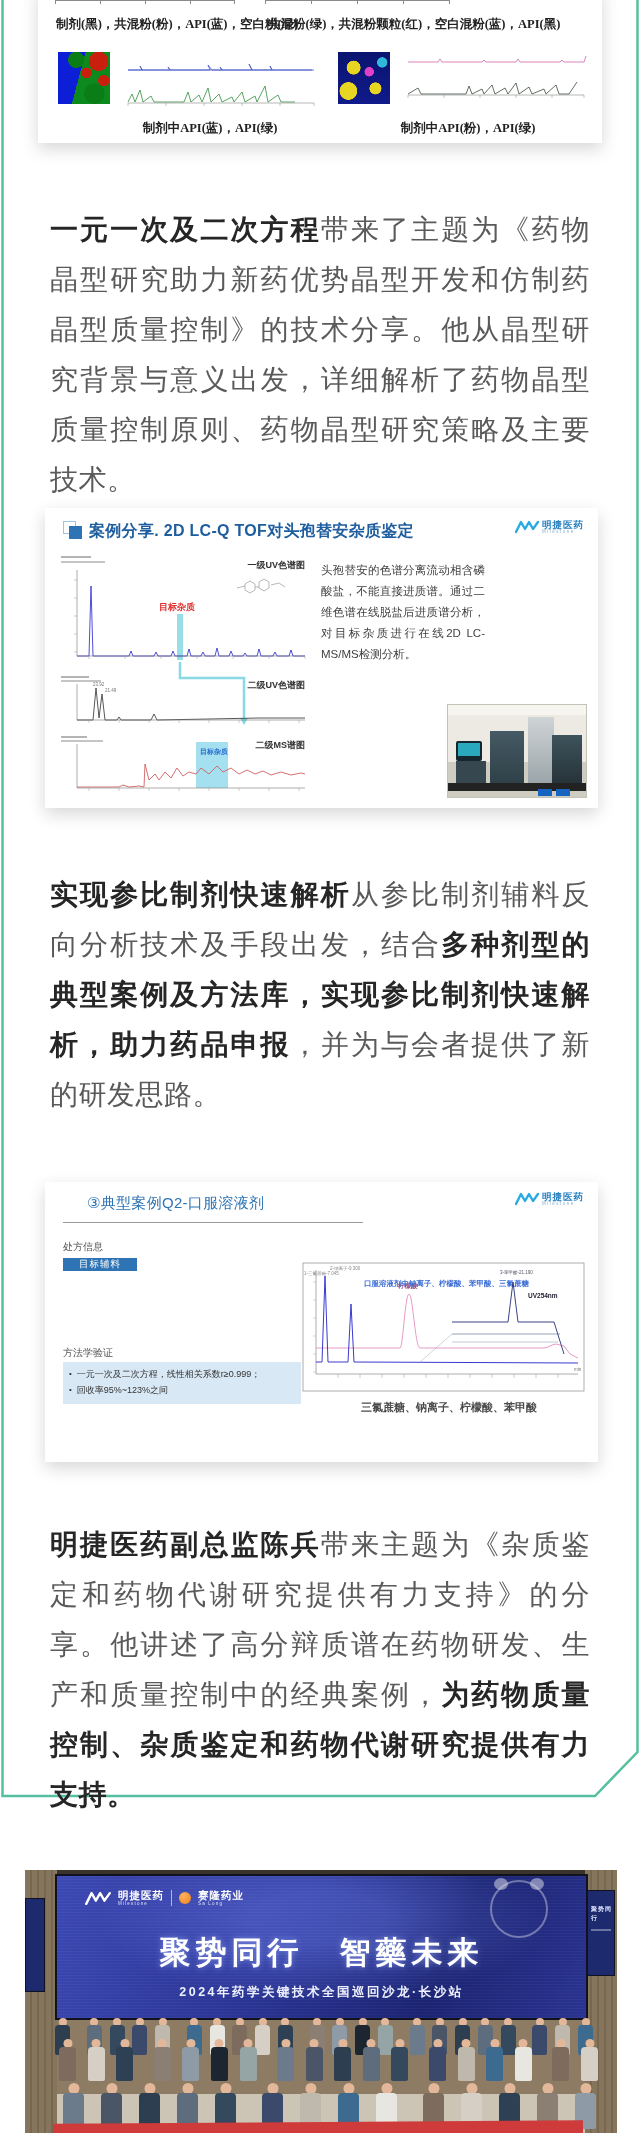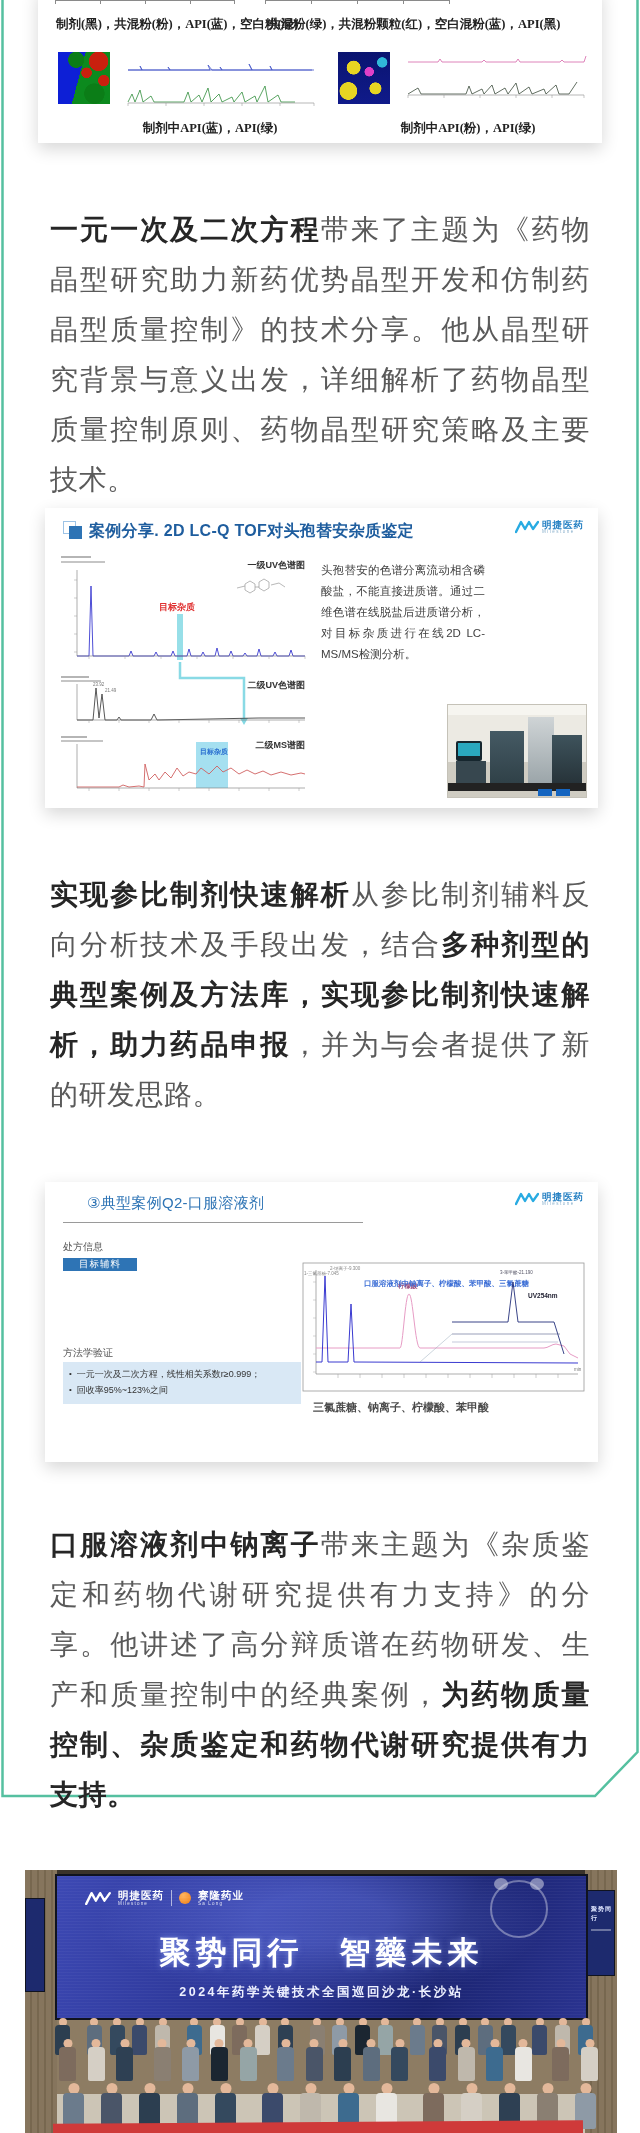--- a/index.html
+++ b/index.html
@@ -50,21 +50,21 @@
   .rx-head{width:74px;background:#2e74b5;color:#fff;font-size:9.5px;display:flex;
     align-items:center;justify-content:center;letter-spacing:1px;}
   .rx-rows{display:flex;flex-direction:column;gap:2px;}
   .rx-row{width:152px;height:14px;font-size:8.5px;color:#333;display:flex;align-items:center;justify-content:center;}
   .rx-row:nth-child(odd){background:#dce6f1;}
   .rx-row:nth-child(even){background:#c6d5e8;}
   .mv-box{position:absolute;left:18px;top:180px;width:238px;background:#d9e8f5;padding:6px 8px 8px 6px;box-sizing:border-box;}
   .mv-box .li{display:flex;gap:5px;font-size:9px;color:#333;line-height:12px;margin-top:4px;}
   .mv-box .li:first-child{margin-top:0;}
   .mv-box .dot{color:#333;font-size:8px;line-height:12px;}
-  .s2-caption{position:absolute;left:268px;top:218px;width:272px;text-align:left;
+  .s2-caption{position:absolute;left:268px;top:218px;width:272px;text-align:center;
     font-size:11px;color:#4a4a4a;font-family:"Liberation Serif","DejaVu Serif",serif;font-weight:bold;}
   
   #photo{position:absolute;left:25px;top:1870px;width:592px;height:263px;overflow:hidden;
     background:linear-gradient(#3a332b 0 8px,#8d7c63 8px 85%,#ccc5b6 85% 100%);}
   .wood{position:absolute;top:0;bottom:0;width:32px;
     background:repeating-linear-gradient(90deg,#86755d 0 5px,#77674f 5px 7px);}
   .screen{position:absolute;left:30px;top:4px;width:533px;height:146px;
     background:
       radial-gradient(ellipse at 50% 30%,rgba(120,140,255,.35) 0 18%,transparent 60%),
       linear-gradient(115deg,#3d49b4 0%,#2a3494 42%,#1b2472 72%,#2a3390 100%);
@@ -363,21 +363,21 @@
         <line x1="190" y1="112" x2="190" y2="116"></line>
         <line x1="212" y1="112" x2="212" y2="116"></line>
       <line x1="234" y1="112" x2="234" y2="116"></line>
         <line x1="256" y1="112" x2="256" y2="116"></line>
     </g>
     <text x="272" y="109" font-size="4.5" fill="#777">min</text>
   </svg>
   <div class="s2-caption">三氯蔗糖、钠离子、柠檬酸、苯甲酸</div>
 </div>
 
-<p class="para" style="top:1520px;"><b>口服溶液剂中钠离子</b><span>带来主题为《杂质鉴定和药物代谢研究提供有力支持》的分享。他讲述了高分辩质谱在药物研发、生产和质量控制中的经典案例，</span><b>为药物质量控制、杂质鉴定和药物代谢研究提供有力支持。</b></p>
+<p class="para" style="top:1520px;"><b>明捷医药副总监陈兵</b><span>带来主题为《杂质鉴定和药物代谢研究提供有力支持》的分享。他讲述了高分辩质谱在药物研发、生产和质量控制中的经典案例，</span><b>为药物质量控制、杂质鉴定和药物代谢研究提供有力支持。</b></p>
 
 <div id="photo">
   <div class="wood" style="left:0;"></div>
   <div class="wood" style="right:0;"></div>
 
   <div class="side-screen" style="left:0;top:28px;width:18px;height:92px;"></div>
 
   <div class="screen">
     <div class="ph-logos">
       <svg width="26" height="15" viewBox="0 0 24 14">

